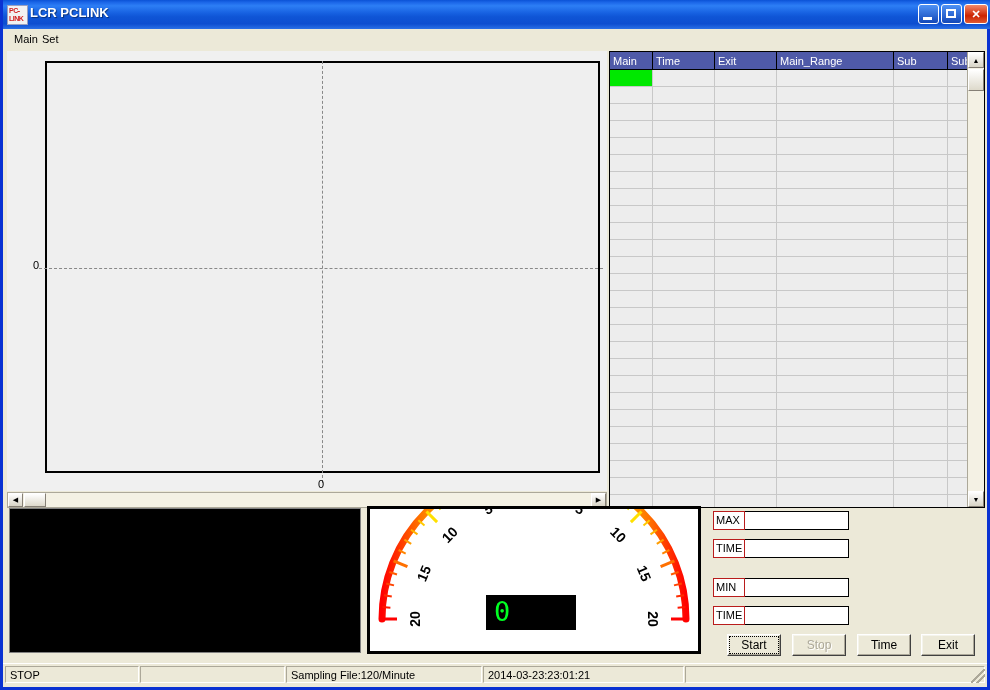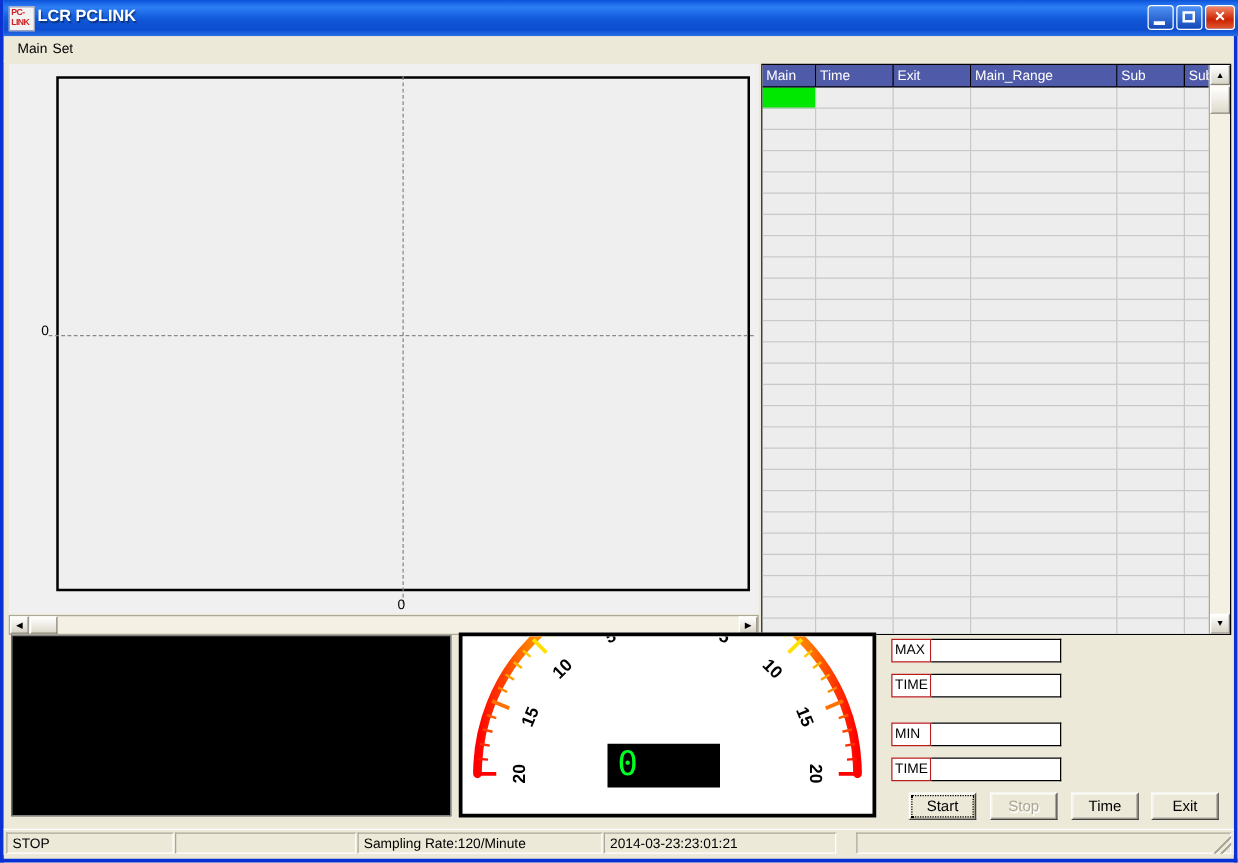--- a/index.html
+++ b/index.html
@@ -714,20 +714,20 @@
 
       <button class="ctrl-btn focused" style="left:20px;">Start</button>
       <button class="ctrl-btn disabled" style="left:85px;">Stop</button>
       <button class="ctrl-btn" style="left:150px;">Time</button>
       <button class="ctrl-btn" style="left:214px;">Exit</button>
     </div>
 
     <div id="statusbar">
       <div class="status-panel" style="left:2px;   width:134px;">STOP</div>
       <div class="status-panel" style="left:137px; width:145px;"></div>
-      <div class="status-panel" style="left:283px; width:196px;">Sampling Rate:120/Minute</div>
-      <div class="status-panel" style="left:480px; width:186px;">2014-03-23:23:01:21</div>
+      <div class="status-panel" style="left:283px; width:196px;">Sampling File:120/Minute</div>
+      <div class="status-panel" style="left:480px; width:201px;">2014-03-23:23:01:21</div>
       <div class="status-panel" style="left:682px; width:300px;"></div>
       <div id="grip"></div>
     </div>
 
   </div>
 </div>
 
 </body></html>

